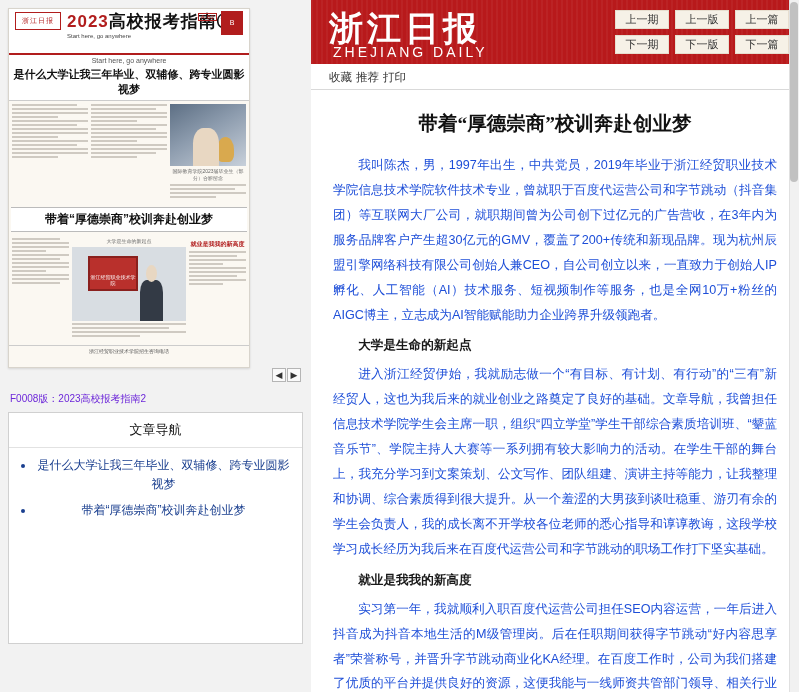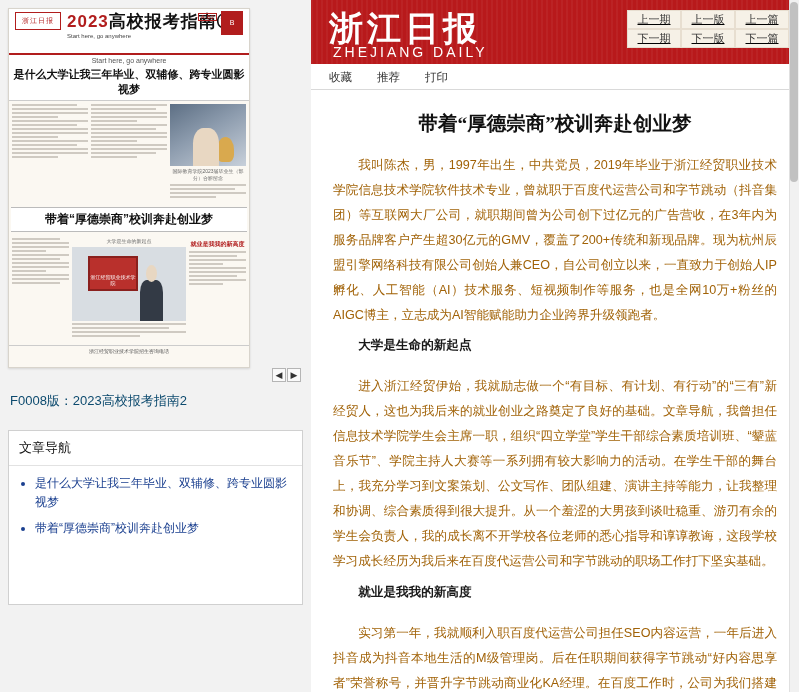--- a/index.html
+++ b/index.html
@@ -214,29 +214,30 @@
     border: 1px solid #b5b5b5;
     background: #fafafa;
     font-size: 9px;
     line-height: 12px;
     text-align: center;
     color: #333;
     cursor: pointer;
   }
   .left-filelabel {
     margin-top: 24px;
-    font-size: 13px;
-    color: #0c4a6e;
+    font-size: 10px;
+    color: #6d28d9;
     padding-left: 2px;
   }
   .toc-box {
-    margin-top: 20px;
+    margin-top: 6px;
     background: #ffffff;
     border: 1px solid #d0d0d0;
-    height: 175px;
+    height: 232px;
+    text-align: center;
   }
   .toc-title {
     font-size: 13px;
     color: #111;
     padding: 8px 10px;
     border-bottom: 1px solid #e2e2e2;
   }
   .toc-list {
     list-style: none;
     margin: 0;
@@ -287,21 +288,21 @@
     font-size: 14px;
     letter-spacing: 3px;
     font-weight: normal;
   }
   .nav-grid {
     position: absolute;
     right: 10px; top: 10px;
     display: grid;
     grid-template-columns: repeat(3, 54px);
     grid-template-rows: repeat(2, 19px);
-    text-decoration: underline;
+    gap: 6px;
   }
   .nav-btn {
     background: #f6f1e7;
     border: 1px solid #e7ded0;
     color: #333;
     font-size: 11px;
     display: flex; align-items: center; justify-content: center;
     cursor: pointer;
   }
 
@@ -310,21 +311,21 @@
     border-bottom: 1px solid #d9d9d9;
     position: relative;
     background: #fff;
   }
   .tool-left {
     position: absolute;
     left: 18px; top: 6px;
     font-size: 11.5px;
     color: #333;
     display: flex;
-    gap: 25px;
+    gap: 4px;
   }
   .tool-left span { cursor: pointer; }
   .tool-right {
     position: absolute;
     right: 12px; top: 6px;
     font-size: 11.5px;
     color: #333;
     display: flex;
     gap: 18px;
   }
@@ -339,23 +340,23 @@
     text-align: center;
     font-size: 19.5px;
     font-weight: bold;
     color: #111;
     margin: 6px 0 16px 0;
     font-family: "Liberation Serif", serif;
   }
   .art-p {
     font-size: 12.6px;
     line-height: 1.98;
-    color: #a16207;
+    color: #1d4ed8;
     text-indent: 2em;
-    margin: 16px 0 6px 0;
+    margin: 4px 0 6px 0;
     text-align: justify;
   }
   .art-h {
     font-size: 12.6px;
     line-height: 1.98;
     color: #1a1a1a;
     text-indent: 2em;
     margin: 4px 0 4px 0;
     font-weight: bold;
   }

